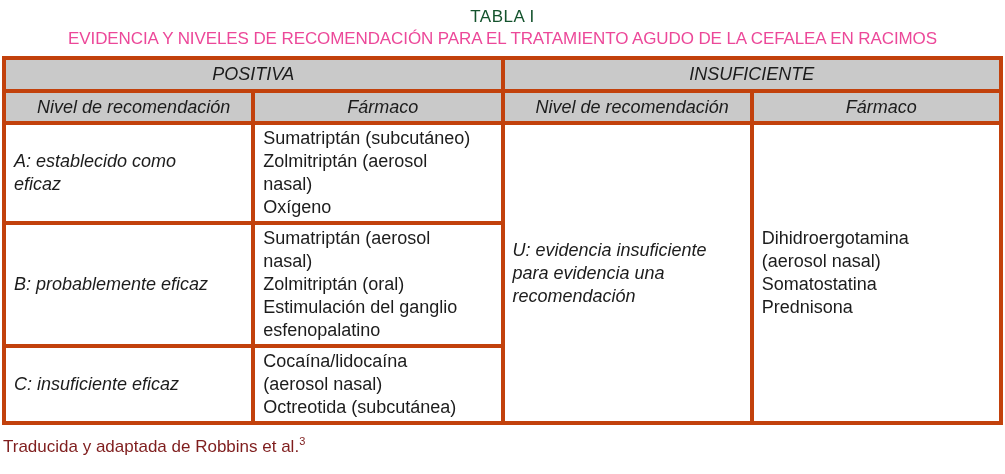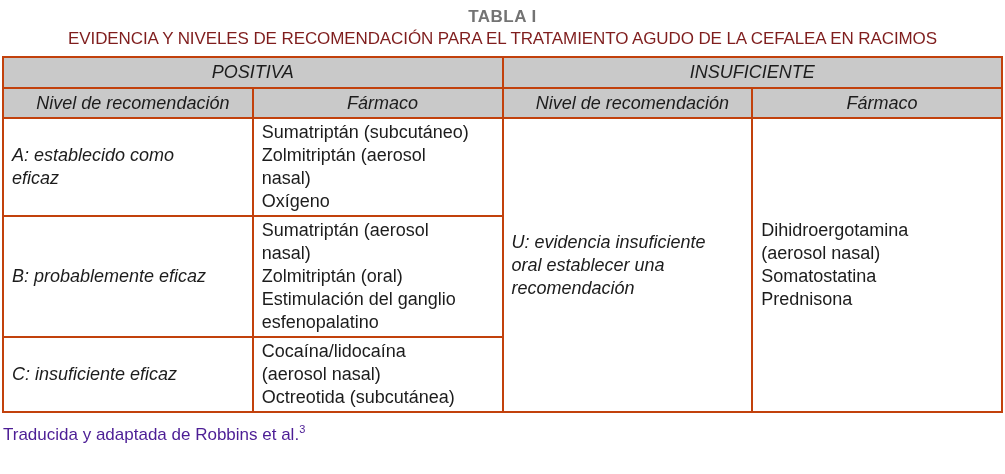--- a/index.html
+++ b/index.html
@@ -18,41 +18,41 @@
     width: 1005px;
     height: 474px;
     position: relative;
   }
   .title-block {
     text-align: center;
     padding-top: 7px;
   }
   .title-kicker {
     font-size: 17px;
-    font-weight: bold;
-    color: #737373;
+    font-weight: normal;
+    color: #14532d;
     letter-spacing: 0.5px;
     line-height: 20px;
   }
   .title-line {
     font-size: 17px;
     line-height: 23px;
     white-space: nowrap;
     letter-spacing: -0.1px;
-    color: #7f1d1d;
+    color: #ec4899;
   }
   table.evidence {
     border-collapse: collapse;
     table-layout: fixed;
     width: 1001px;
     margin: 6px 2px 0 2px;
   }
   table.evidence th,
   table.evidence td {
-    border: 2px solid #c2410c;
+    border: 4px solid #c2410c;
     overflow: hidden;
   }
   tr.group-row th {
     height: 27px;
     background: #c9c9c9;
     font-style: italic;
     font-weight: normal;
     font-size: 18px;
     text-align: center;
     vertical-align: middle;
@@ -85,21 +85,21 @@
   td.vcenter {
     vertical-align: middle;
   }
   tr.row-a { height: 93px; }
   tr.row-b { height: 118px; }
   tr.row-c { height: 73px; }
   .footnote {
     margin: 5px 0 0 3px;
     font-size: 17px;
     line-height: 22px;
-    color: #4c1d95;
+    color: #7f1d1d;
   }
   .footnote sup {
     font-size: 11px;
   }
 </style>
 </head>
 <body>
 
 <div class="page">
 
@@ -127,21 +127,21 @@
         <th>Fármaco</th>
       </tr>
       <tr class="row-a">
         <td class="nivel">A: establecido como
 eficaz</td>
         <td class="farmaco">Sumatriptán (subcutáneo)
 Zolmitriptán (aerosol
 nasal)
 Oxígeno</td>
         <td class="nivel vcenter" rowspan="3">U: evidencia insuficiente
-oral establecer una
+para evidencia una
 recomendación</td>
         <td class="farmaco vcenter" rowspan="3">Dihidroergotamina
 (aerosol nasal)
 Somatostatina
 Prednisona</td>
       </tr>
       <tr class="row-b">
         <td class="nivel">B: probablemente eficaz</td>
         <td class="farmaco">Sumatriptán (aerosol
 nasal)

